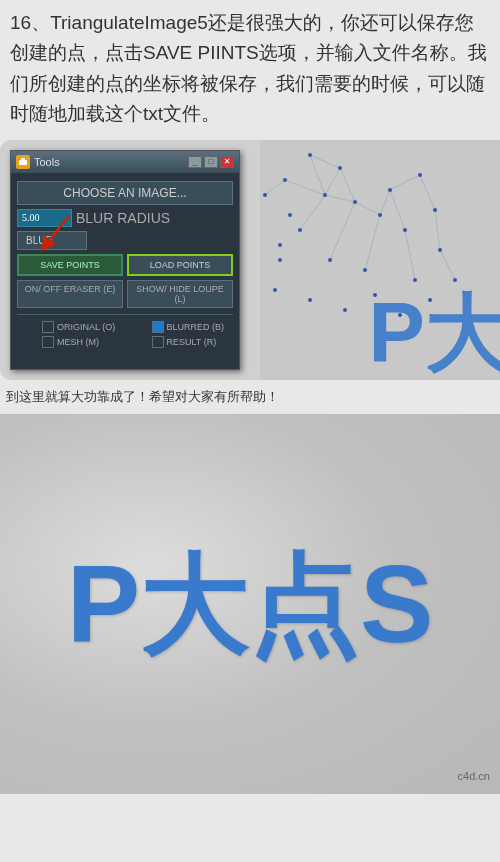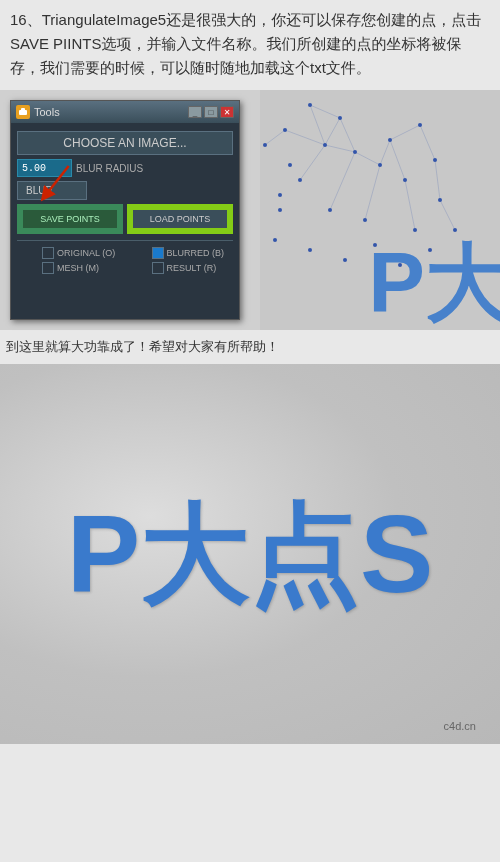--- a/index.html
+++ b/index.html
@@ -8,33 +8,34 @@
       min-height: 862px;
       background: #e8e8e8;
       font-family: SimSun, '宋体', Arial, sans-serif;
       font-size: 13px;
       color: #333;
     }
 
     
     .top-text {
       padding: 8px 10px 10px 10px;
-      font-size: 15px;
+      font-size: 19px;
       line-height: 1.6;
       color: #333;
     }
 
     
     .content-area {
       display: flex;
       flex-direction: row;
       width: 100%;
       background: #d0d0d0;
       position: relative;
       height: 240px;
+      border-radius: 11px;
     }
 
     
     .tools-dialog {
       width: 230px;
       margin: 10px 0 10px 10px;
       background: #2a3540;
       border: 1px solid #555;
       box-shadow: 2px 2px 6px rgba(0,0,0,0.5);
       flex-shrink: 0;
@@ -119,26 +120,26 @@
     }
 
     .num-input {
       background: #1a6a8a;
       border: 1px solid #2a8aaa;
       color: #fff;
       font-size: 10px;
       padding: 2px 4px;
       width: 55px;
       height: 18px;
-      font-family: Liberation Mono, monospace;
+      font-family: Liberation Serif, serif;
     }
 
     .input-label {
       color: #aaa;
-      font-size: 10px;
+      font-size: 14px;
       font-family: Arial, sans-serif;
       text-transform: uppercase;
     }
 
     
     .blur-btn {
       background: #3a4e5a;
       border: 1px solid #5a7080;
       color: #ccc;
       font-size: 10px;
@@ -153,21 +154,21 @@
     
     .btn-row {
       display: flex;
       gap: 4px;
       align-items: center;
       position: relative;
     }
 
     .action-btn {
       background: #3a4e5a;
-      border: 6px solid #84cc16;
+      border: 2px solid #84cc16;
       color: #ccc;
       font-size: 9px;
       padding: 4px 6px;
       text-align: center;
       cursor: pointer;
       font-family: Arial, sans-serif;
       text-transform: uppercase;
       flex: 1;
     }
 
@@ -295,21 +296,21 @@
       font-weight: bold;
       color: #3a7acc;
       font-family: SimSun, '宋体', Arial, serif;
       text-shadow: 1px 1px 3px rgba(0,0,0,0.2);
       line-height: 1;
     }
 
     .watermark {
       position: absolute;
       bottom: 12px;
-      right: 24px;
+      right: 10px;
       font-size: 11px;
       color: #666;
       font-family: Arial, sans-serif;
     }
 
     
     .mesh-lines {
       position: absolute;
       top: 0; left: 0;
       width: 100%; height: 100%;
@@ -363,20 +364,24 @@
                 <polygon points="0 0, 6 3, 0 6" fill="#cc2200"></polygon>
               </marker>
             </defs>
             <line x1="55" y1="4" x2="20" y2="18" stroke="#cc2200" stroke-width="2.5" marker-end="url(#arrowhead)"></line>
           </svg>
         </div>
         <div class="action-btn highlighted">SAVE POINTS</div>
         <div class="action-btn">LOAD POINTS</div>
       </div>
 
+      <div class="toggle-row">
+        <div class="toggle-btn">ON/ OFF ERASER (E)</div>
+        <div class="toggle-btn">SHOW/ HIDE LOUPE (L)</div>
+      </div>
 
       <div class="separator"></div>
 
       <div class="checkbox-grid">
         <div class="checkbox-item">
           <div class="check-box"></div>
           <span class="check-label">ORIGINAL (O)</span>
         </div>
         <div class="checkbox-item">
           <div class="check-box blue"></div>

